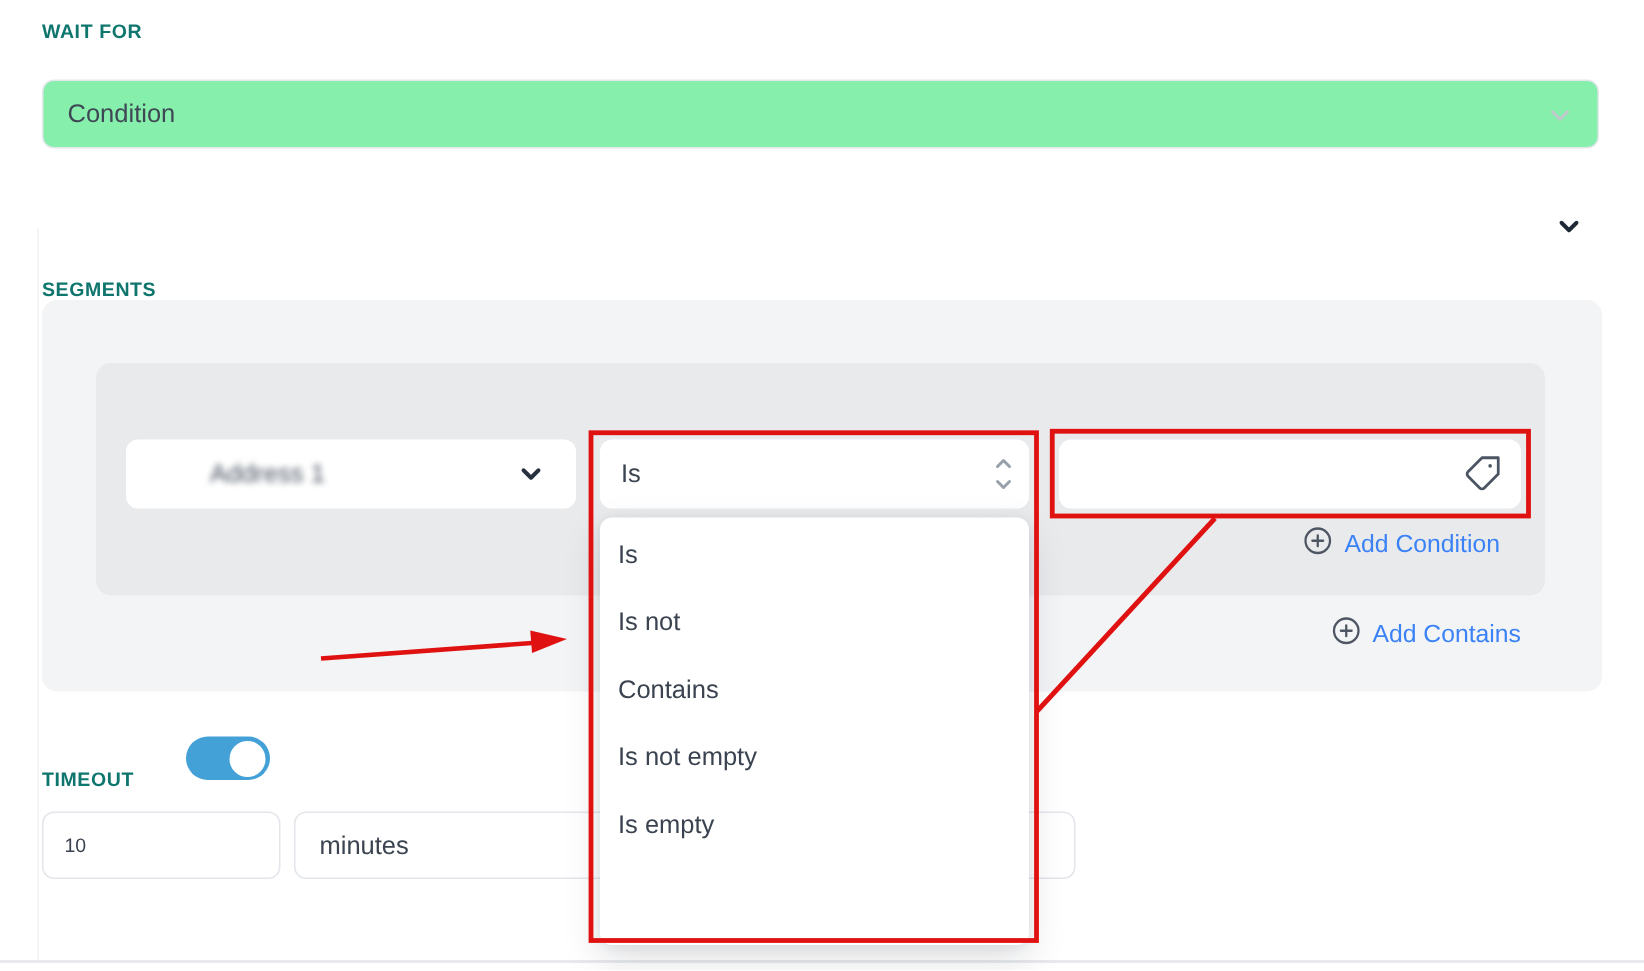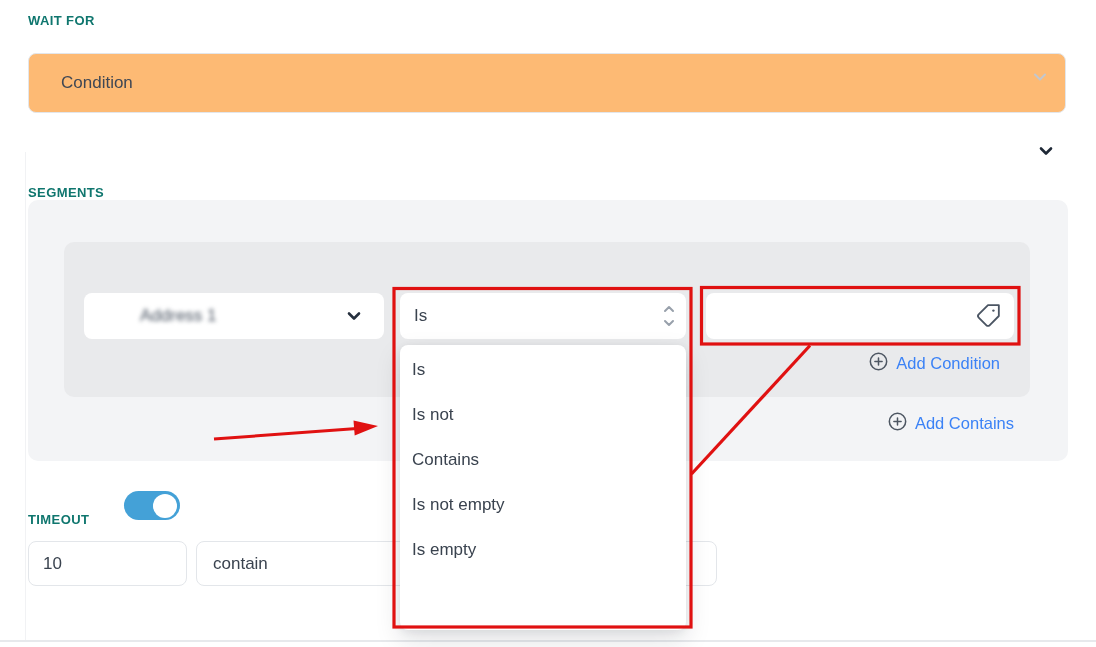--- a/index.html
+++ b/index.html
@@ -8,23 +8,23 @@
   #app {
     position:relative; width:1096px; height:647px; background:#ffffff;
     overflow:hidden; color:#3a424e;
   }
   .sec-label {
     position:absolute; font-size:13px; font-weight:700; color:#0f766e;
     letter-spacing:.4px; text-transform:uppercase;
   }
   
   .big-select {
-    position:absolute; left:28px; top:53px; width:1038px; height:60px;
-    background:#fdba74; border:1px solid #e3e6ea; border-radius:8px;
-    display:flex; align-items:center; padding:0 32px; cursor:pointer;
+    position:absolute; left:28px; top:53px; width:1038px; height:46px;
+    background:#86efac; border:1px solid #e3e6ea; border-radius:8px;
+    display:flex; align-items:center; padding:0 16px; cursor:pointer;
   }
   .big-select .txt { font-size:17px; color:#3f4754; }
   .chev-light { position:absolute; right:16px; top:15px; }
   .seg-chev { position:absolute; left:1037px; top:142px; cursor:pointer; }
   .faint-line { position:absolute; left:25px; top:152px; width:1px; height:489px; background:#f1f2f4; }
 
   .outer-panel {
     position:absolute; left:28px; top:200px; width:1040px; height:261px;
     background:#f3f4f6; border-radius:10px;
   }
@@ -74,21 +74,21 @@
     position:absolute; right:3px; top:2.5px; width:24px; height:24px;
     border-radius:50%; background:#fff;
   }
   .small-input {
     position:absolute; top:541px; height:45px; background:#fff;
     border:1px solid #e3e6ea; border-radius:8px; display:flex; align-items:center;
   }
   .timeout-value { left:28px; width:159px; }
   .timeout-value input {
     border:none; outline:none; width:100%; height:100%; background:transparent;
-    font-size:17px; color:#3a434f; padding:0 14px; border-radius:8px;
+    font-size:13px; color:#3a434f; padding:0 14px; border-radius:8px;
     font-family:"Liberation Sans", sans-serif;
   }
   .timeout-unit { left:196px; width:521px; padding-left:16px; z-index:1; cursor:pointer; }
   .timeout-unit .txt { font-size:17px; color:#3a434f; }
 
   .bottom-divider { position:absolute; left:0; top:640px; width:1096px; height:2px; background:#e7e9ec; }
 
   #annotations { position:absolute; left:0; top:0; z-index:10; pointer-events:none; }
 </style>
 </head>
@@ -178,21 +178,21 @@
 
   <div class="sec-label" style="left:28px; top:512px;text-align:center;">TIMEOUT</div>
   <div class="toggle">
     <span class="knob"></span>
   </div>
 
   <div class="small-input timeout-value">
     <input type="text" value="10" style="">
   </div>
   <div class="small-input timeout-unit">
-    <span class="txt">contain</span>
+    <span class="txt">minutes</span>
   </div>
 
   <div class="bottom-divider"></div>
 
   <svg id="annotations" width="1096" height="647" viewBox="0 0 1096 647">
     <rect x="394" y="288.5" width="297" height="338.5" fill="none" stroke="#e01111" stroke-width="3.2"></rect>
     <rect x="701.5" y="287.5" width="317.5" height="56.5" fill="none" stroke="#e01111" stroke-width="3.2"></rect>
     <line x1="810" y1="345.5" x2="691.5" y2="474" stroke="#e01111" stroke-width="3.2"></line>
     <g>
       <line x1="214" y1="439" x2="357" y2="428.5" stroke="#e01111" stroke-width="3"></line>

